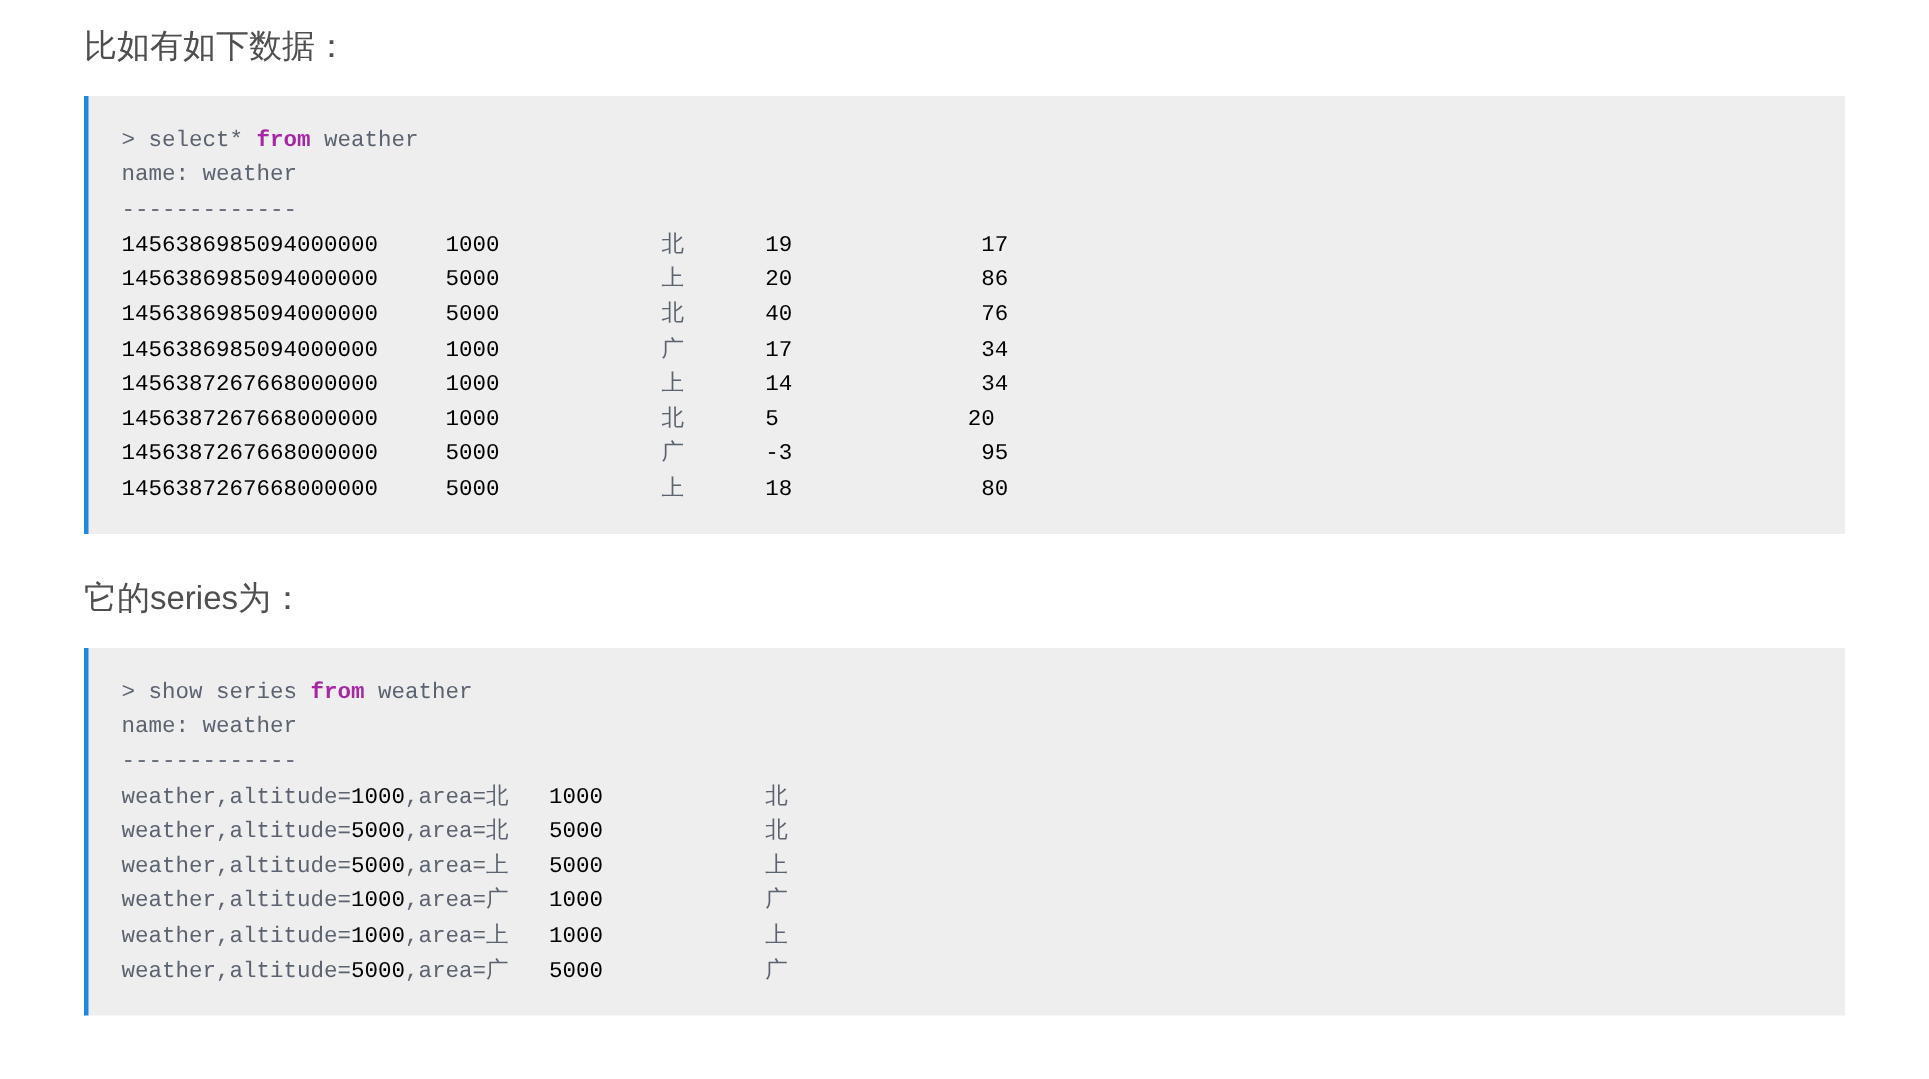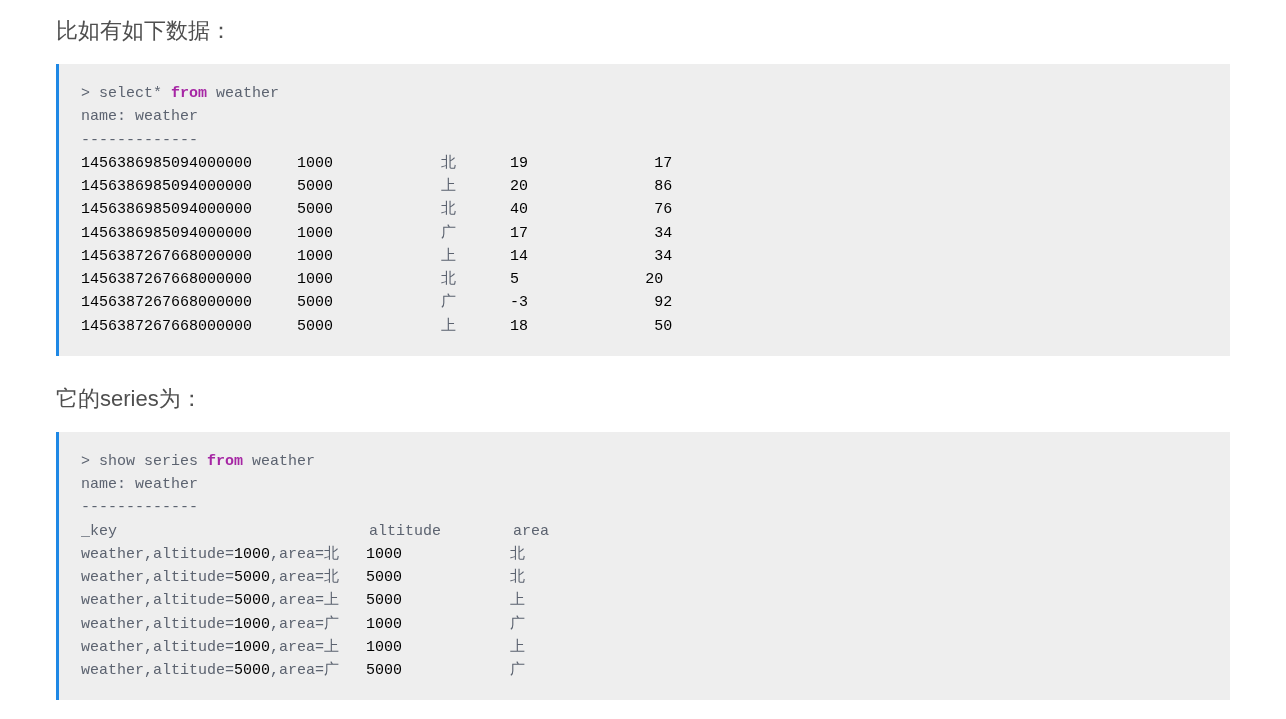--- a/index.html
+++ b/index.html
@@ -42,32 +42,31 @@
 <div class="codeblock">
   <pre id="pre1"><span class="tok-plain">&gt; select* </span><span class="tok-keyword">from</span><span class="tok-plain"> weather
 </span><span class="tok-plain">name: weather
 </span><span class="tok-plain">-------------
 </span><span class="tok-num">1456386985094000000     </span><span class="tok-num">1000            </span><span class="tok-plain">北      </span><span class="tok-num">19              </span><span class="tok-num">17</span>
 <span class="tok-num">1456386985094000000     </span><span class="tok-num">5000            </span><span class="tok-plain">上      </span><span class="tok-num">20              </span><span class="tok-num">86</span>
 <span class="tok-num">1456386985094000000     </span><span class="tok-num">5000            </span><span class="tok-plain">北      </span><span class="tok-num">40              </span><span class="tok-num">76</span>
 <span class="tok-num">1456386985094000000     </span><span class="tok-num">1000            </span><span class="tok-plain">广      </span><span class="tok-num">17              </span><span class="tok-num">34</span>
 <span class="tok-num">1456387267668000000     </span><span class="tok-num">1000            </span><span class="tok-plain">上      </span><span class="tok-num">14              </span><span class="tok-num">34</span>
 <span class="tok-num">1456387267668000000     </span><span class="tok-num">1000            </span><span class="tok-plain">北      </span><span class="tok-num">5              </span><span class="tok-num">20</span>
-<span class="tok-num">1456387267668000000     </span><span class="tok-num">5000            </span><span class="tok-plain">广      </span><span class="tok-num">-3              </span><span class="tok-num">92</span>
-<span class="tok-num">1456387267668000000     </span><span class="tok-num">5000            </span><span class="tok-plain">上      </span><span class="tok-num">18              </span><span class="tok-num">50</span>
+<span class="tok-num">1456387267668000000     </span><span class="tok-num">5000            </span><span class="tok-plain">广      </span><span class="tok-num">-3              </span><span class="tok-num">95</span>
+<span class="tok-num">1456387267668000000     </span><span class="tok-num">5000            </span><span class="tok-plain">上      </span><span class="tok-num">18              </span><span class="tok-num">80</span>
 </pre>
 </div>
 
 <p class="prose">它的series为：</p>
 
 <div class="codeblock">
   <pre id="pre2"><span class="tok-plain">&gt; show series </span><span class="tok-keyword">from</span><span class="tok-plain"> weather
 </span><span class="tok-plain">name: weather
 </span><span class="tok-plain">-------------
-</span><span class="tok-plain">_key                            altitude        area    
 </span><span class="tok-plain">weather,altitude=</span><span class="tok-num">1000</span><span class="tok-plain">,area=北   </span><span class="tok-num">1000            </span><span class="tok-plain">北</span>
 <span class="tok-plain">weather,altitude=</span><span class="tok-num">5000</span><span class="tok-plain">,area=北   </span><span class="tok-num">5000            </span><span class="tok-plain">北</span>
 <span class="tok-plain">weather,altitude=</span><span class="tok-num">5000</span><span class="tok-plain">,area=上   </span><span class="tok-num">5000            </span><span class="tok-plain">上</span>
 <span class="tok-plain">weather,altitude=</span><span class="tok-num">1000</span><span class="tok-plain">,area=广   </span><span class="tok-num">1000            </span><span class="tok-plain">广</span>
 <span class="tok-plain">weather,altitude=</span><span class="tok-num">1000</span><span class="tok-plain">,area=上   </span><span class="tok-num">1000            </span><span class="tok-plain">上</span>
 <span class="tok-plain">weather,altitude=</span><span class="tok-num">5000</span><span class="tok-plain">,area=广   </span><span class="tok-num">5000            </span><span class="tok-plain">广</span>
 </pre>
 </div>
 
 </body></html>

